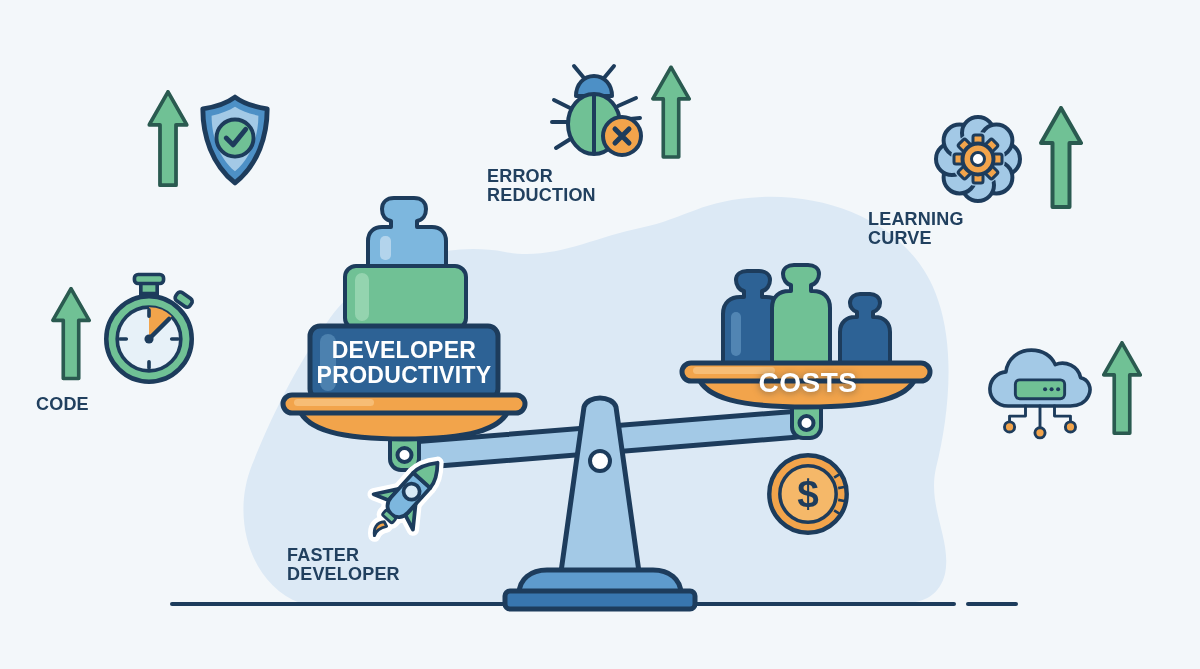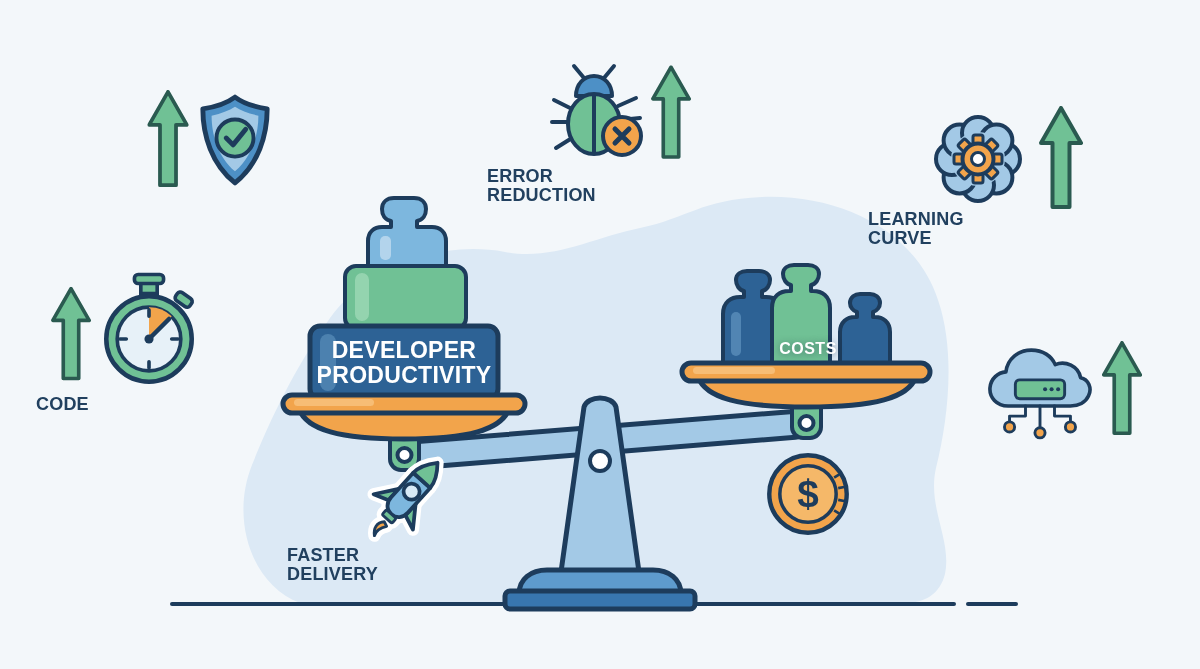--- a/index.html
+++ b/index.html
@@ -36,21 +36,21 @@
     position:absolute;white-space:pre-line;text-align:left;
     font-weight:bold;color:var(--text,#21405f);
     font-size:18px;line-height:1.06;letter-spacing:.2px;
   }
   .weight-label{
     position:absolute;white-space:pre-line;text-align:center;
     font-weight:bold;color:var(--white,#fff);
     display:flex;align-items:center;justify-content:center;
   }
   .dev-label{font-size:23px;line-height:1.1;letter-spacing:.3px;}
-  .costs-label{font-size:16px;letter-spacing:.5px;text-shadow:0 1px 7px rgba(30,50,70,.55);}
+  .costs-label{font-size:28px;letter-spacing:.5px;text-shadow:0 1px 7px rgba(30,50,70,.55);margin-top:34px;}
   .baseline{position:absolute;top:602px;height:4px;background:var(--navy,#1d3c5c);border-radius:2px;}
 </style>
 </head>
 <body>
 
 <div class="canvas">
 
   <svg class="abs" style="left:0;top:0;z-index:0" width="1200" height="669" viewBox="0 0 1200 669">
     <defs>
       <symbol id="arrow-up" viewBox="0 0 44 104">
@@ -245,21 +245,21 @@
       <path d="M43 50 L27 72 L43 66 Z" class="f-green s-navy sw4" stroke-linejoin="round"></path>
       <path d="M67 50 L83 72 L67 66 Z" class="f-green s-navy sw4" stroke-linejoin="round"></path>
       <path d="M43 27 L67 27 L67 62 C67 70 62 75 55 75 C48 75 43 70 43 62 Z" class="f-bluesoft s-navy sw4" stroke-linejoin="round"></path>
       <path d="M55 2 C62 10 67 18 67 27 L43 27 C43 18 48 10 55 2 Z" class="f-green s-navy sw4" stroke-linejoin="round"></path>
       <circle cx="55" cy="43" r="8.5" fill="#d8eaf6" class="s-navy sw4"></circle>
       <rect x="48" y="75" width="14" height="7" rx="2" class="f-green s-navy sw3"></rect>
       <path d="M55 86 C49 92 51 99 57 104 C54 97 57 92 60 88 Z" class="f-orange s-navy sw3" stroke-linejoin="round"></path>
     </g>
   </svg>
   <div class="label" style="left:287px;top:546px;width:220px;z-index:5">FASTER
-DELIVERY</div>
+DEVELOPER</div>
 
   <svg class="abs" style="left:762px;top:450px;z-index:3" width="92" height="88" viewBox="0 0 100 100">
     <circle cx="50" cy="50" r="44" class="f-orange s-navy sw5"></circle>
     <g class="s-navy sw3">
       <line x1="85" y1="50" x2="92" y2="50" transform="rotate(-32 50 50)"></line>
       <line x1="85" y1="50" x2="92" y2="50" transform="rotate(-11 50 50)"></line>
       <line x1="85" y1="50" x2="92" y2="50" transform="rotate(11 50 50)"></line>
       <line x1="85" y1="50" x2="92" y2="50" transform="rotate(32 50 50)"></line>
     </g>
     <circle cx="50" cy="50" r="32" class="f-orangelight s-navy sw4"></circle>

